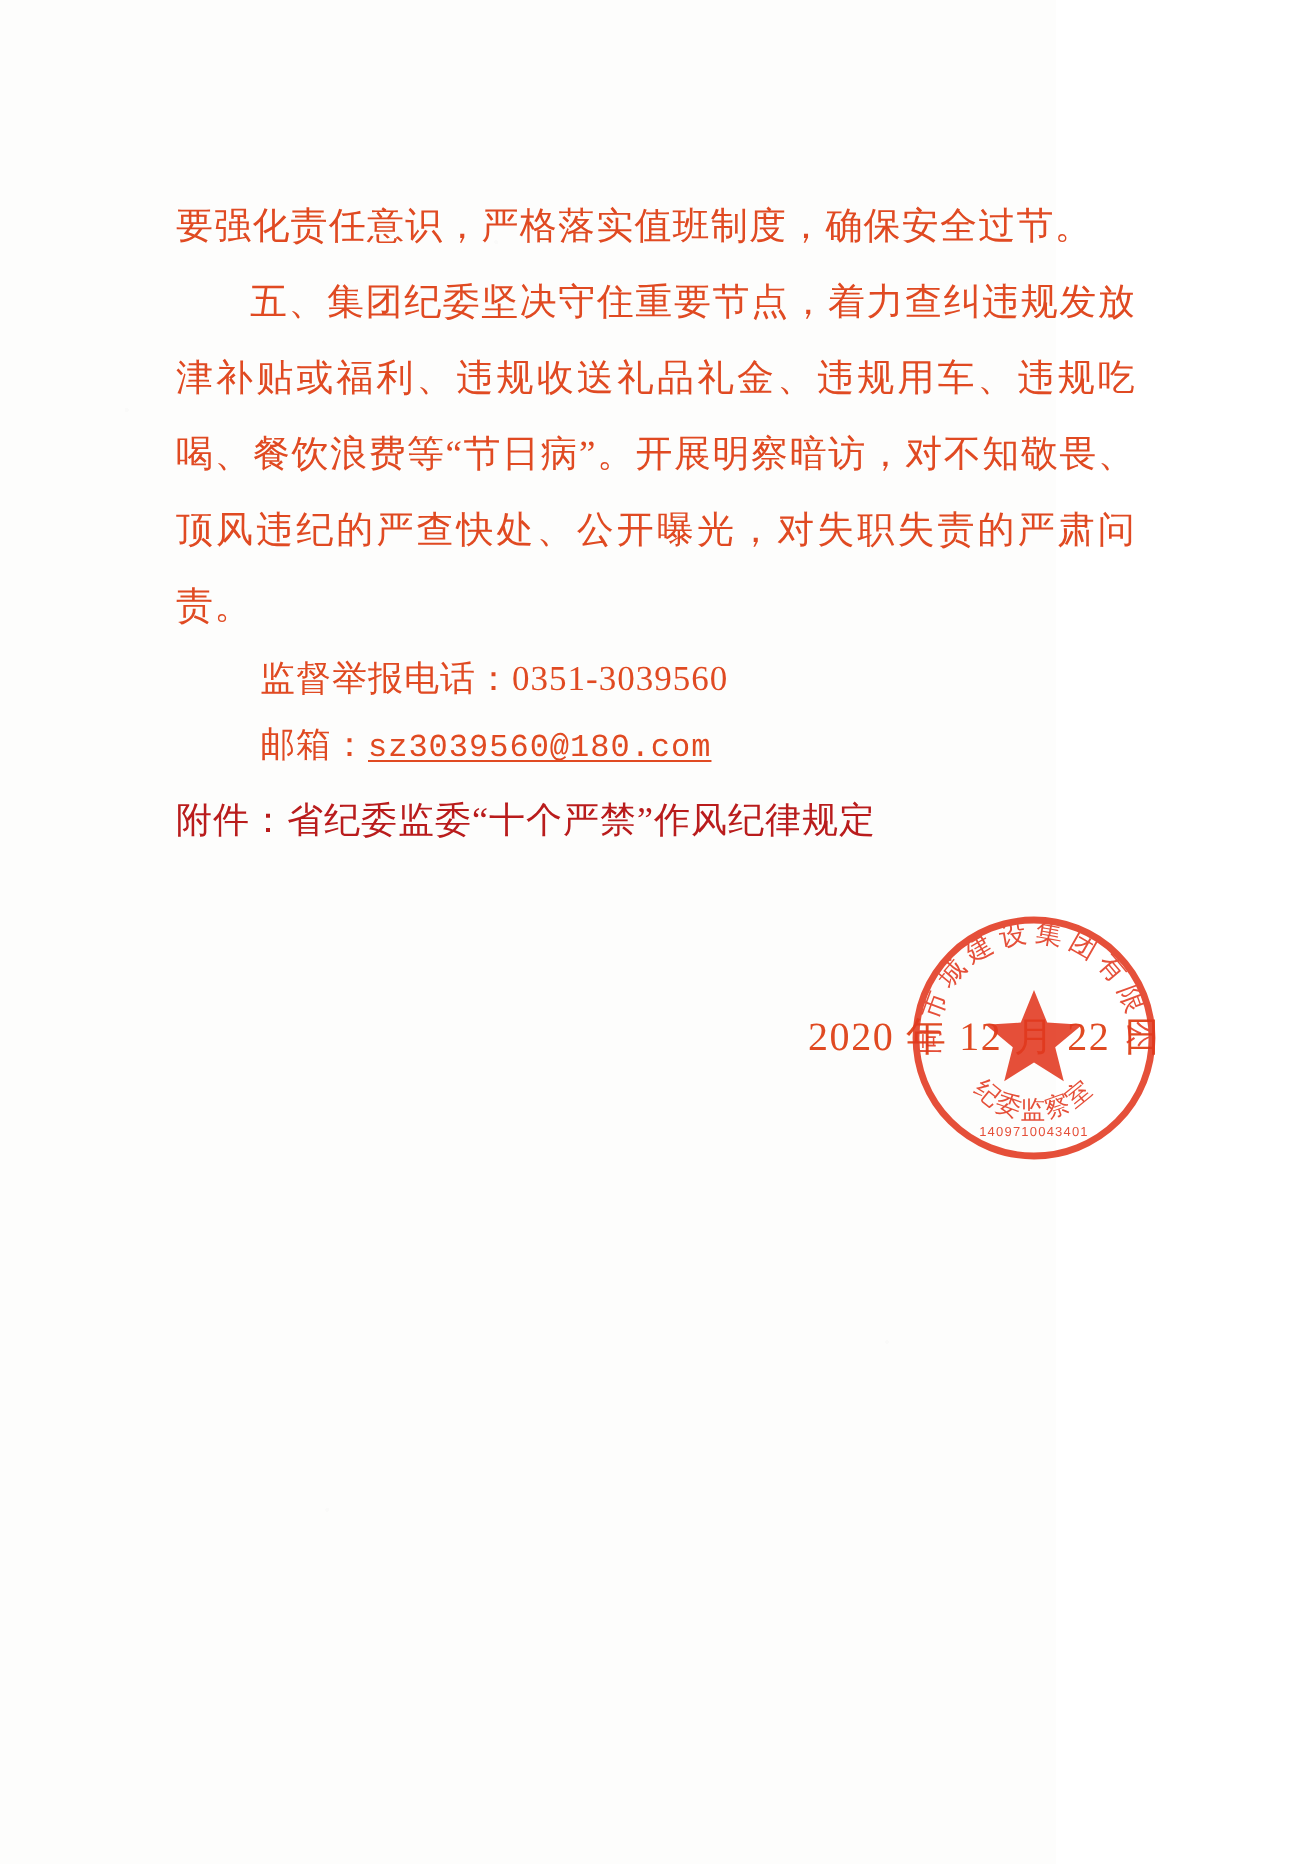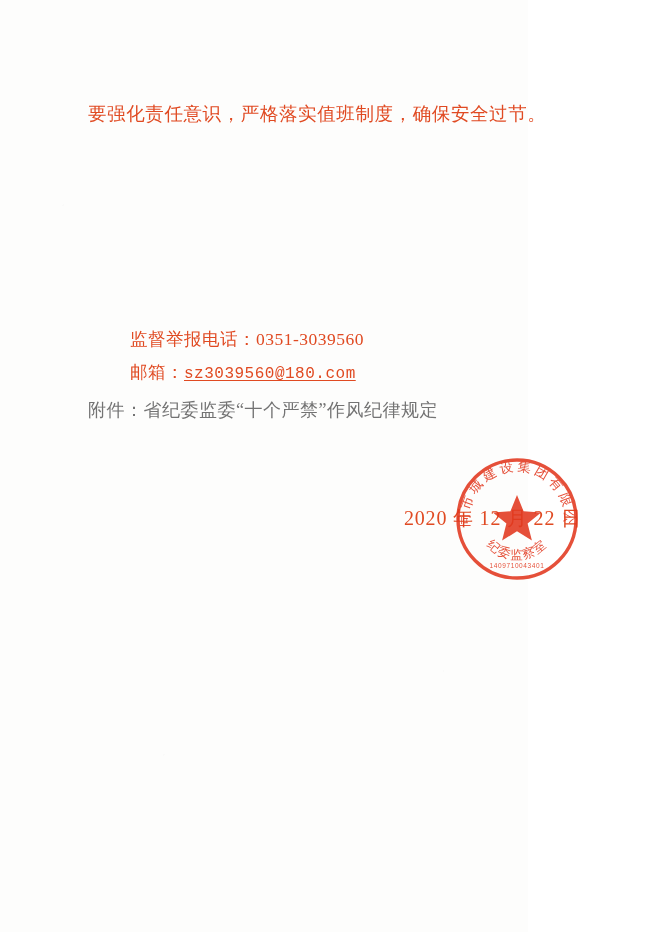--- a/index.html
+++ b/index.html
@@ -61,21 +61,21 @@
     font-family: "Liberation Mono", monospace;
     font-size: 16px;
     text-decoration: underline;
     text-underline-offset: 2px;
   }
 
   #attachment-line {
     position: absolute;
     left: 88px;
     top: 398px;
-    color: #737373;
+    color: #b91c1c;
     font-size: 18px;
     letter-spacing: 0.5px;
   }
 
   #doc-date {
     position: absolute;
     left: 404px;
     top: 505px;
     color: #e04a22;
     font-size: 20px;
@@ -95,20 +95,21 @@
   }
   #seal svg { display: block; }
 </style>
 </head>
 <body>
 
 <div id="page">
 
   <p class="body-text" id="para-1">要强化责任意识，严格落实值班制度，确保安全过节。</p>
 
+  <p class="body-text" id="para-2">五、集团纪委坚决守住重要节点，着力查纠违规发放津补贴或福利、违规收送礼品礼金、违规用车、违规吃喝、餐饮浪费等“节日病”。开展明察暗访，对不知敬畏、顶风违纪的严查快处、公开曝光，对失职失责的严肃问责。</p>
 
   <div class="contact-block" id="contact-phone">
     <span>监督举报电话：</span><span>0351-3039560</span>
   </div>
 
   <div class="contact-block" id="contact-email">
     <span>邮箱：</span><span class="email-value">sz3039560@180.com</span>
   </div>
 
   <div id="attachment-line">附件：省纪委监委“十个严禁”作风纪律规定</div>

